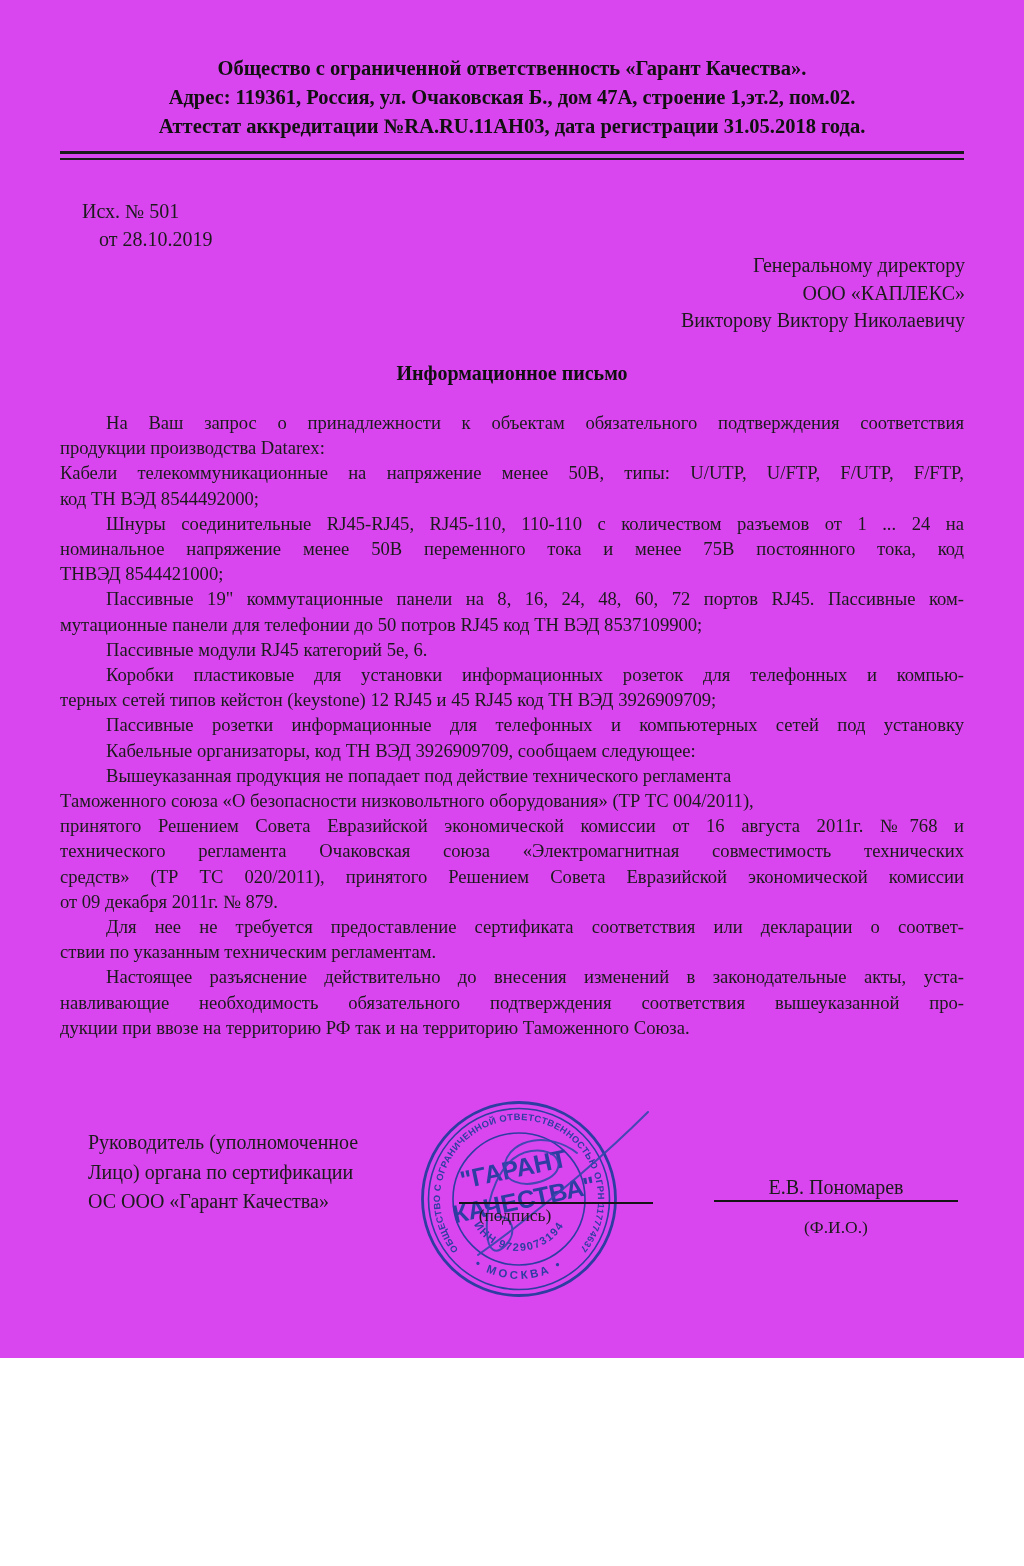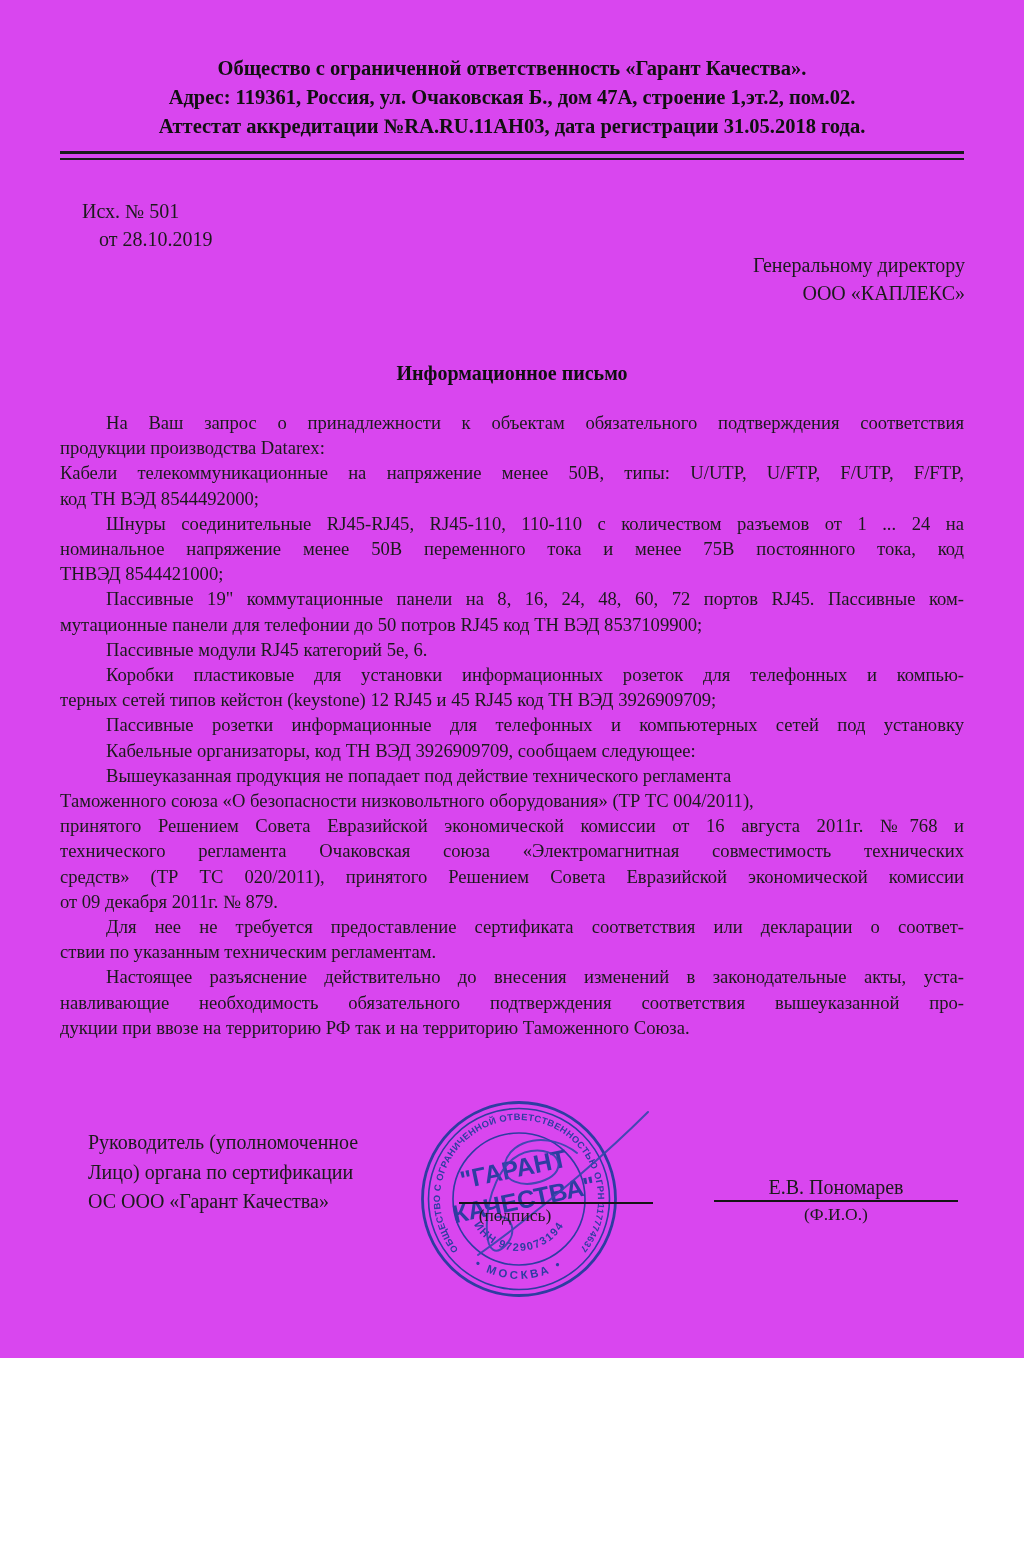--- a/index.html
+++ b/index.html
@@ -34,21 +34,21 @@
   .body-line { white-space:normal; }
   .body-line.indent { text-indent:46px; }
   .body-line.justify { text-align:justify; text-align-last:justify; }
   
   .signoff-left { position:absolute; top:1128px; left:88px; font-size:20px; line-height:29.5px; }
   .stamp-wrap { position:absolute; left:399px; top:1081px; width:260px; height:250px; }
   .sig-line { position:absolute; left:459px; top:1202px; width:194px; border-top:2px solid #141414; }
   .sig-caption { position:absolute; left:450px; top:1205px; width:130px; text-align:center; font-size:17.5px; }
   .fio { position:absolute; left:714px; top:1176px; width:244px; }
   .fio-name { text-align:center; font-size:20px; border-bottom:2px solid #141414; padding-bottom:1px; }
-  .fio-caption { text-align:center; font-size:17.5px; margin-top:2px; }
+  .fio-caption { text-align:center; font-size:17.5px; margin-top:15px; }
   .stamp-text { font-family:"Liberation Sans", sans-serif; font-weight:bold; }
 </style>
 </head>
 <body>
 
 <div class="page">
 
   <div class="letterhead">
     <div>Общество с ограниченной ответственность «Гарант Качества».</div>
     <div>Адрес: 119361, Россия, ул. Очаковская Б., дом 47А, строение 1,эт.2, пом.02.</div>
@@ -58,20 +58,21 @@
   <div class="rule-double"></div>
 
   <div class="ref">
     <div>Исх. № 501</div>
     <div class="ref-date">от 28.10.2019</div>
   </div>
 
   <div class="addressee">
     <div>Генеральному директору</div>
     <div>ООО «КАПЛЕКС»</div>
+    <div>Викторову Виктору Николаевичу</div>
   </div>
 
   <div class="doc-title">Информационное письмо</div>
 
   <div class="body-text">
       <div class="body-line indent justify">На Ваш запрос о принадлежности к объектам обязательного подтверждения соответствия</div>
       <div class="body-line">продукции производства Datarex:</div>
       <div class="body-line justify">Кабели телекоммуникационные на напряжение менее 50В, типы: U/UTP, U/FTP, F/UTP, F/FTP,</div>
       <div class="body-line">код ТН ВЭД 8544492000;</div>
       <div class="body-line indent justify">Шнуры соединительные RJ45-RJ45, RJ45-110, 110-110 с количеством разъемов от 1 ... 24 на</div>

